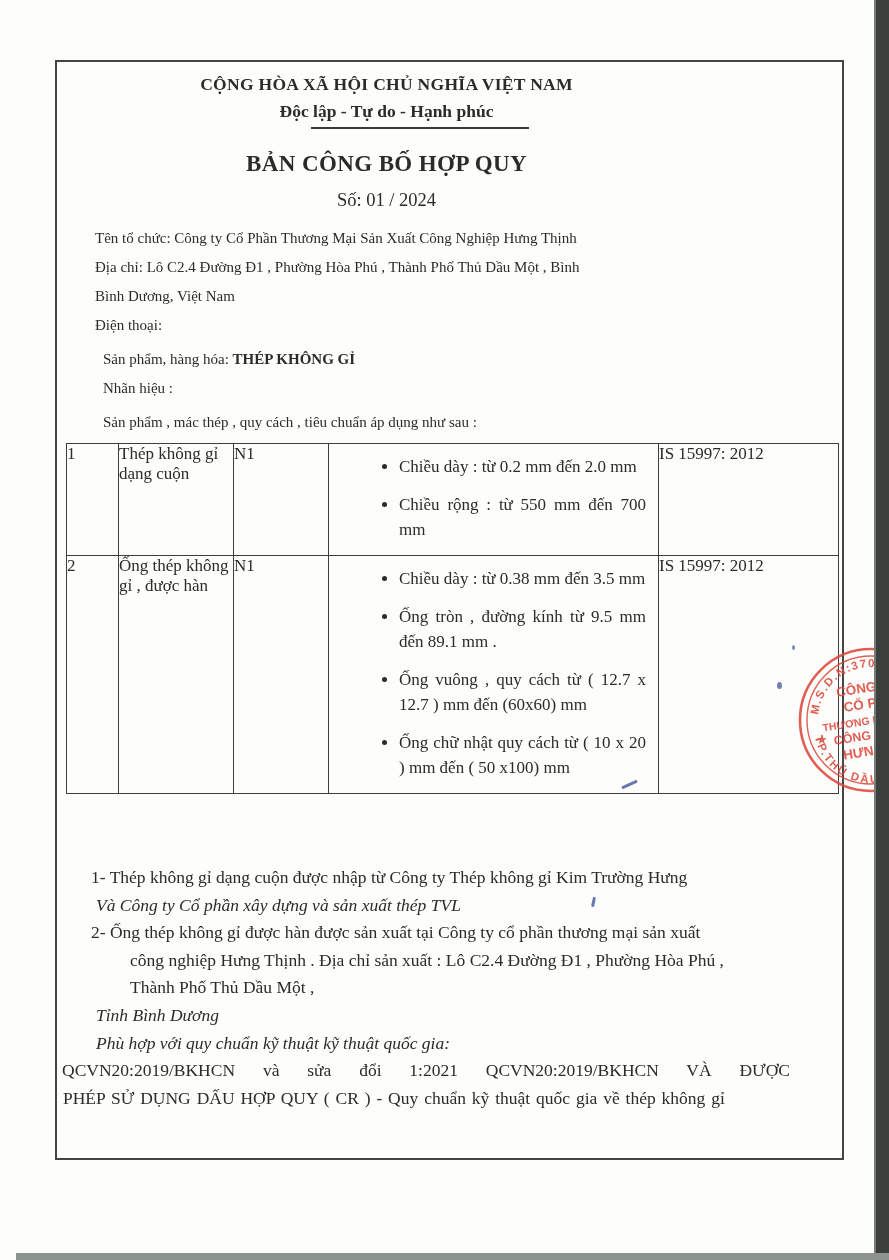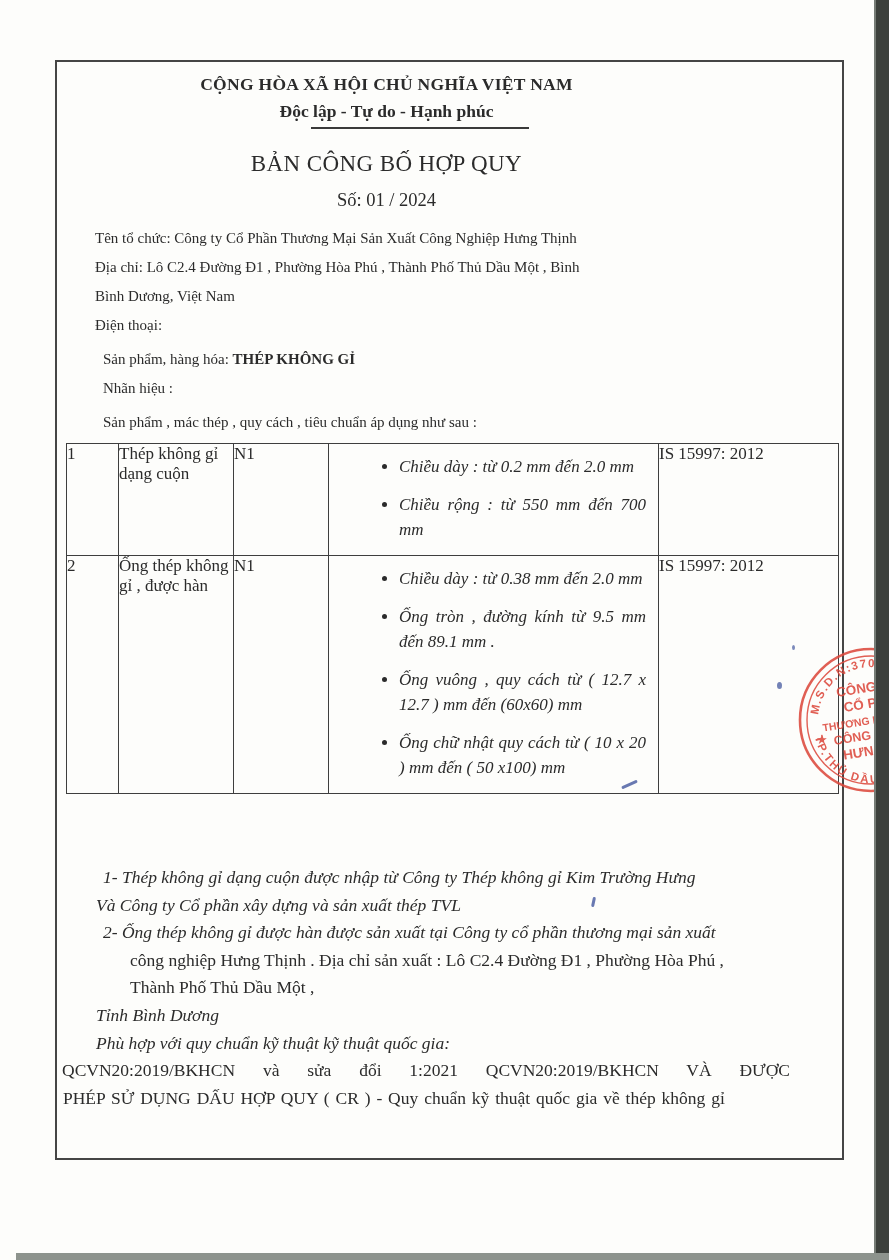--- a/index.html
+++ b/index.html
@@ -12,45 +12,45 @@
   
   .edge-right{position:absolute;top:0;right:0;width:13px;height:1260px;background:#3c403c;border-left:2px solid #767c76;z-index:50;}
   .edge-bottom{position:absolute;left:16px;bottom:0;width:873px;height:7px;background:#8d938d;z-index:51;}
   
   .frame{position:absolute;left:55px;top:60px;width:789px;height:1100px;border:2px solid #454545;box-sizing:border-box;z-index:1;}
   
   .h-line{position:absolute;left:55px;width:663px;text-align:center;z-index:2;}
   .national{top:74px;font-size:17.5px;font-weight:bold;letter-spacing:.3px;}
   .motto{top:101px;font-size:17.5px;font-weight:bold;}
   .motto-underline{position:absolute;left:311px;top:127px;width:218px;height:2px;background:#3a3a3a;z-index:2;}
-  .doc-title{top:151px;font-size:23px;font-weight:normal;letter-spacing:.4px;}
+  .doc-title{top:151px;font-size:23px;font-weight:bold;letter-spacing:.4px;}
   .doc-number{top:190px;font-size:18.5px;}
   
   .body-block{position:absolute;left:95px;top:224px;width:742px;font-size:15px;line-height:29px;z-index:2;}
   .b-line{white-space:nowrap;}
   .ind8{margin-left:8px;}
   .gap-top{margin-top:5px;}
   .bold{font-weight:bold;}
   
   table.spec{position:absolute;left:66px;top:443px;border-collapse:collapse;table-layout:fixed;z-index:2;font-size:17px;}
   table.spec th,table.spec td{border:1.6px solid #3e3e3e;vertical-align:top;padding:0;font-weight:normal;text-align:left;}
   table.spec th{height:42px;vertical-align:middle;padding-left:13px;}
   th.col-stt, td.cell-stt{text-align:center;padding-left:0;}
   td.cell-stt{padding-top:13px;}
   td.cell-prod{padding:12px 12px 0 13px;text-align:justify;}
   td.cell-grade{text-align:center;padding-top:13px;}
   td.cell-spec ul{margin:10px 6px 0 0;padding-left:70px;}
-  td.cell-spec li{margin-bottom:13px;text-align:justify;line-height:25px;padding-right:6px;font-style:italic;}
+  td.cell-spec li{margin-bottom:13px;text-align:justify;line-height:25px;padding-right:6px;}
   td.cell-std{padding:12px 8px 0 11px;}
   tr.row-1{height:91px;}
   tr.row-2{height:235px;}
   
   .notes{position:absolute;left:62px;top:864px;width:772px;font-size:17.5px;line-height:27.6px;z-index:2;}
   .n0{margin-left:34px;font-style:italic;}
-  .n1{margin-left:41px;font-style:italic;}
+  .n1{margin-left:29px;}
   .n2{margin-left:68px;}
   .n-just{width:728px;text-align:justify;text-align-last:justify;}
   .n-wide{margin-left:1px;word-spacing:1.5px;}
   
   .stamp{position:absolute;left:786px;top:634px;width:180px;height:180px;z-index:10;opacity:.88;}
   
   .pen{position:absolute;background:#44589f;z-index:8;border-radius:2px;}
   .pen-dash{left:621px;top:783px;width:17px;height:3px;transform:rotate(-24deg);opacity:.8;}
   .pen-tick{left:592px;top:897px;width:3px;height:10px;transform:rotate(12deg);opacity:.8;}
   .pen-dot1{left:777px;top:682px;width:5px;height:7px;border-radius:50%;opacity:.75;}
@@ -99,21 +99,21 @@
       </ul>
     </td>
     <td class="cell-std">IS 15997: 2012</td>
   </tr>
   <tr class="row-2">
     <td class="cell-stt">2</td>
     <td class="cell-prod">Ống thép không gỉ , được hàn</td>
     <td class="cell-grade">N1</td>
     <td class="cell-spec">
       <ul>
-        <li>Chiều dày : từ 0.38 mm đến 2.0 mm</li>
+        <li>Chiều dày : từ 0.38 mm đến 3.5 mm</li>
         <li>Ống tròn , đường kính từ 9.5 mm đến 89.1 mm .</li>
         <li>Ống vuông , quy cách từ ( 12.7 x 12.7 ) mm đến (60x60) mm</li>
         <li>Ống chữ nhật quy cách từ ( 10 x 20 ) mm đến ( 50 x100) mm</li>
       </ul>
     </td>
     <td class="cell-std">IS 15997: 2012</td>
   </tr>
 </tbody>
   </table>
 

